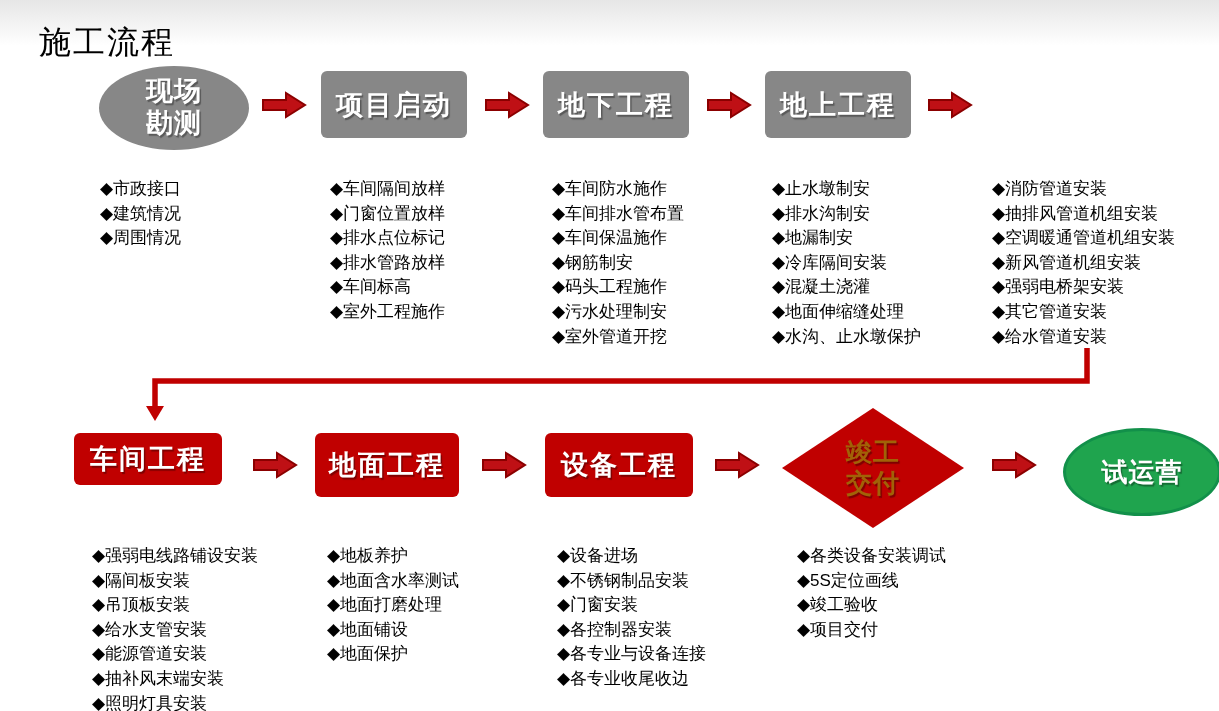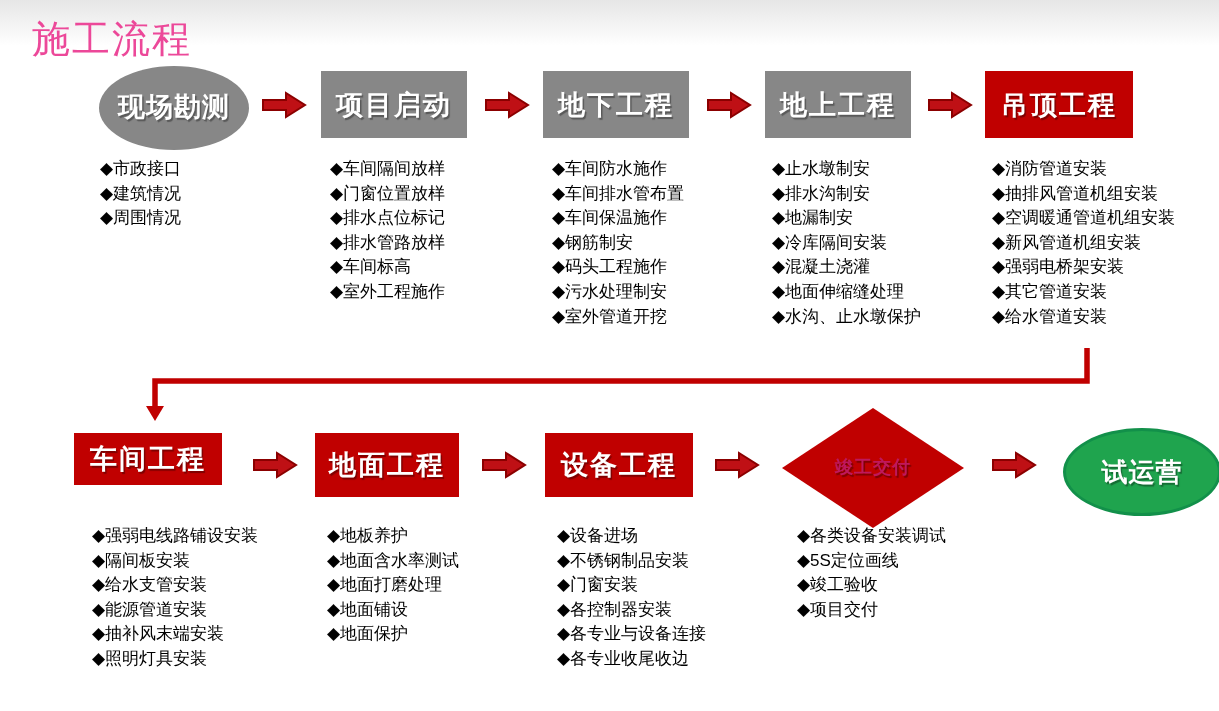--- a/index.html
+++ b/index.html
@@ -5,45 +5,45 @@
   html,body { margin:0; padding:0; background:#fff; }
   .canvas {
     position:relative; width:1219px; height:711px; background:#ffffff;
     overflow:hidden; font-family:"Liberation Sans","DejaVu Sans",sans-serif;
   }
   .top-gradient {
     position:absolute; left:0; top:0; width:100%; height:46px;
     background:linear-gradient(#e6e6e6, #ffffff);
   }
   .title {
-    position:absolute; left:24px; top:6px; margin:8px;
-    font-size:38px; font-weight:500; color:#ec4899; letter-spacing:2px;
+    position:absolute; left:24px; top:6px; margin:15px;
+    font-size:32px; font-weight:500; color:#000000; letter-spacing:2px;
   }
   .shape {
-    position:absolute; display:flex; flex-direction:row;
+    position:absolute; display:flex; flex-direction:column;
     align-items:center; justify-content:center;
     color:#ffffff; font-weight:700; text-align:center;
     text-shadow:1.5px 1.5px 1px rgba(0,0,0,0.35);
   }
-  .rect { font-size:27px; letter-spacing:2px; }
+  .rect { font-size:27px; letter-spacing:2px;border-radius:6px; }
   .gray { background:#878787; }
   .redbox { background:#c00000; }
   .ellipse { border-radius:50%; font-size:27px; line-height:1.18; letter-spacing:1px; }
   .green-ellipse { background:#1fa44e; border:3px solid #12904a; font-size:26px; }
   .bullets {
     position:absolute; font-size:17px; color:#000;
-    line-height:24.6px; white-space:nowrap;
+    line-height:24.6px; white-space:nowrap;margin-top:20px;
   }
   .arrow { position:absolute; width:46px; height:30px; }
   .connector { position:absolute; left:0; top:0; pointer-events:none; }
   .diamond-wrap { position:absolute; }
   .diamond-label {
     position:absolute; left:0; top:0; width:100%; height:100%;
-    display:flex; flex-direction:row; align-items:center; justify-content:center;
-    color:#be185d; font-weight:700; font-size:18px; line-height:1.2;
+    display:flex; flex-direction:column; align-items:center; justify-content:center;
+    color:#a16207; font-weight:700; font-size:26px; line-height:1.2;
     text-shadow:1.5px 1.5px 1px rgba(0,0,0,0.35); letter-spacing:1px;
   }
 </style>
 </head>
 <body>
 
 <div class="canvas">
   <div class="top-gradient"></div>
   <h1 class="title">施工流程</h1>
 
@@ -73,23 +73,20 @@
   </svg>
 
   <div class="shape rect gray" style="left:765px;top:71px;width:146px;height:67px">
     <span>地上工程</span>
   </div>
 
   <svg class="arrow" style="left:927px;top:90px" viewBox="0 0 46 30">
     <path d="M2 10 H25 V3 L44 15 L25 27 V20 H2 Z" fill="#bf1015" stroke="#8b0000" stroke-width="2"></path>
   </svg>
 
-  <div class="shape rect redbox" style="left:985px;top:71px;width:148px;height:67px">
-    <span>吊顶工程</span>
-  </div>
 
   <div class="bullets" style="left:100px;top:157px">
       <div class="bullet-item">◆市政接口</div>
       <div class="bullet-item">◆建筑情况</div>
       <div class="bullet-item">◆周围情况</div>
     </div>
   <div class="bullets" style="left:330px;top:157px">
       <div class="bullet-item">◆车间隔间放样</div>
       <div class="bullet-item">◆门窗位置放样</div>
       <div class="bullet-item">◆排水点位标记</div>
@@ -168,20 +165,21 @@
     <path d="M2 10 H25 V3 L44 15 L25 27 V20 H2 Z" fill="#bf1015" stroke="#8b0000" stroke-width="2"></path>
   </svg>
 
   <div class="shape ellipse green-ellipse" style="left:1063px;top:428px;width:152px;height:82px">
     <span>试运营</span>
   </div>
 
   <div class="bullets" style="left:92px;top:524px">
       <div class="bullet-item">◆强弱电线路铺设安装</div>
       <div class="bullet-item">◆隔间板安装</div>
+      <div class="bullet-item">◆吊顶板安装</div>
       <div class="bullet-item">◆给水支管安装</div>
       <div class="bullet-item">◆能源管道安装</div>
       <div class="bullet-item">◆抽补风末端安装</div>
       <div class="bullet-item">◆照明灯具安装</div>
     </div>
   <div class="bullets" style="left:327px;top:524px">
       <div class="bullet-item">◆地板养护</div>
       <div class="bullet-item">◆地面含水率测试</div>
       <div class="bullet-item">◆地面打磨处理</div>
       <div class="bullet-item">◆地面铺设</div>

